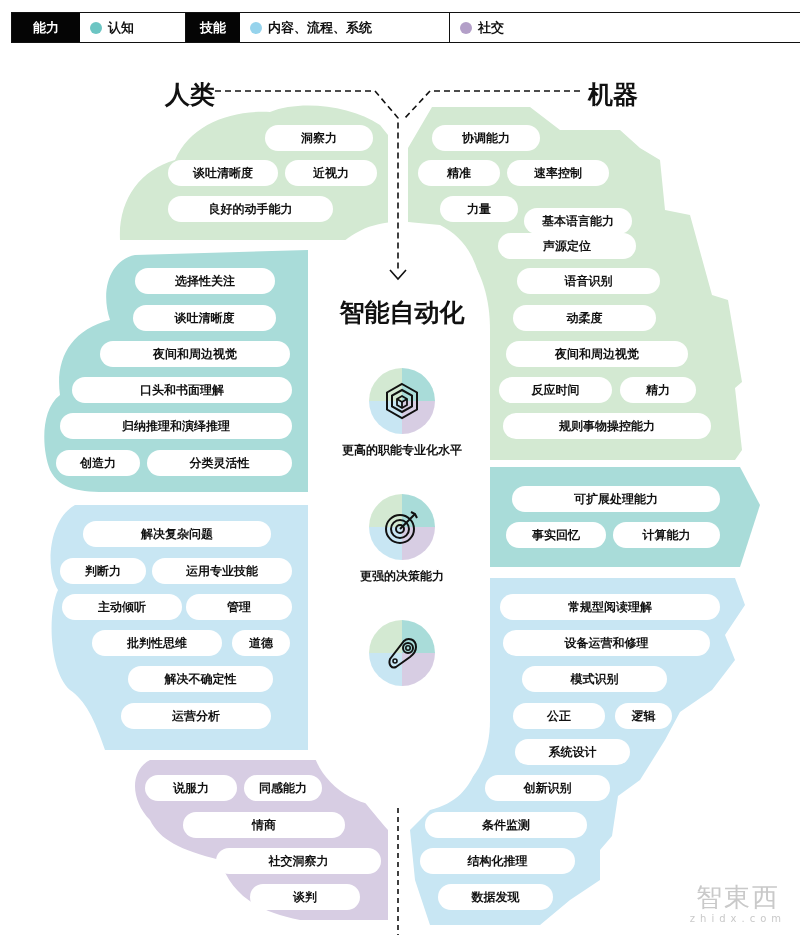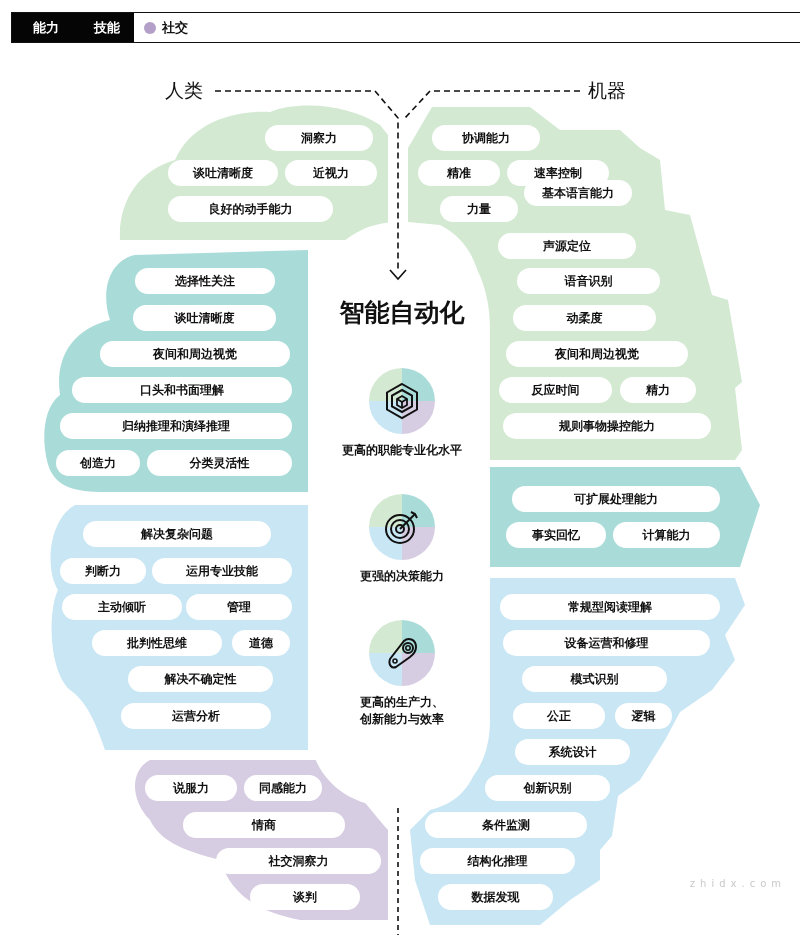--- a/index.html
+++ b/index.html
@@ -9,38 +9,46 @@
             border:1.5px solid #111; display:flex; box-sizing:border-box; }
   .legend .cell { display:flex; align-items:center; height:100%; box-sizing:border-box;
                   font-size:13px; font-weight:bold; }
   .legend .head { background:#050505; color:#fff; justify-content:center; }
   .legend .item { border-right:1.5px solid #111; padding-left:10px; gap:6px; }
   .legend .dot { width:12px; height:12px; border-radius:50%; display:inline-block; }
   .svg-bg { position:absolute; left:0; top:0; }
   .pill { position:absolute; background:#fff; border-radius:16px; height:26px;
           display:flex; align-items:center; justify-content:center;
           font-size:12px; font-weight:bold; white-space:nowrap; color:#111; }
-  .side-title { position:absolute; font-size:19px; font-weight:normal; }
+  .side-title { position:absolute; font-size:25px; font-weight:bold; }
   .center-title { position:absolute; left:318px; top:296px; width:168px; text-align:center;
                   font-size:25px; font-weight:bold; }
   .benefit { position:absolute; left:318px; width:168px; text-align:center; }
   .benefit .circle { width:66px; height:66px; border-radius:50%; margin:0 auto;
       background: conic-gradient(#a9dcd9 0deg 90deg, #d7cde3 90deg 180deg, #c8e6f3 180deg 270deg, #d3e9d2 270deg 360deg);
       display:flex; align-items:center; justify-content:center; }
   .benefit .label { font-size:12px; font-weight:bold; margin-top:8px; line-height:17px; }
   .watermark { position:absolute; right:14px; top:880px; text-align:center; color:#c9c9c9; }
   .watermark .wm-main { font-size:26px; letter-spacing:2px; }
   .watermark .wm-sub { font-size:10px; letter-spacing:5px; margin-top:-2px; }
 </style>
 </head>
 <body>
 
 <div class="legend">
   <div class="cell head" style="width:68px">能力</div>
+  <div class="cell item" style="width:106px">
+    <span class="dot" style="background:#6cc5c3"></span>
+    <span>认知</span>
+  </div>
   <div class="cell head" style="width:54px">技能</div>
+  <div class="cell item" style="width:210px">
+    <span class="dot" style="background:#96d3ec"></span>
+    <span>内容、流程、系统</span>
+  </div>
   <div class="cell item" style="flex:1;border-right:none">
     <span class="dot" style="background:#b39fc8"></span>
     <span>社交</span>
   </div>
 </div>
 
 <svg class="svg-bg" width="800" height="939">
 
   <path d="M120,240 C118,200 140,170 175,160 C190,125 230,110 270,112 C300,100 350,105 380,125 L388,135 L388,240 Z" fill="#d3e9d2"></path>
 
@@ -93,21 +101,21 @@
 <div class="pill" style="left:145px;top:775px;width:92px">说服力</div>
 <div class="pill" style="left:244px;top:775px;width:78px">同感能力</div>
 <div class="pill" style="left:183px;top:812px;width:162px">情商</div>
 <div class="pill" style="left:216px;top:848px;width:165px">社交洞察力</div>
 <div class="pill" style="left:250px;top:884px;width:110px">谈判</div>
 
 <div class="pill" style="left:432px;top:125px;width:108px">协调能力</div>
 <div class="pill" style="left:418px;top:160px;width:82px">精准</div>
 <div class="pill" style="left:507px;top:160px;width:102px">速率控制</div>
 <div class="pill" style="left:440px;top:196px;width:78px">力量</div>
-<div class="pill" style="left:524px;top:180px;width:108px">基本语言能力</div>
+<div class="pill" style="left:524px;top:208px;width:108px">基本语言能力</div>
 <div class="pill" style="left:498px;top:233px;width:138px">声源定位</div>
 <div class="pill" style="left:517px;top:268px;width:143px">语音识别</div>
 <div class="pill" style="left:513px;top:305px;width:143px">动柔度</div>
 <div class="pill" style="left:506px;top:341px;width:182px">夜间和周边视觉</div>
 <div class="pill" style="left:499px;top:377px;width:113px">反应时间</div>
 <div class="pill" style="left:620px;top:377px;width:76px">精力</div>
 <div class="pill" style="left:503px;top:413px;width:208px">规则事物操控能力</div>
 
 <div class="pill" style="left:512px;top:486px;width:208px">可扩展处理能力</div>
 <div class="pill" style="left:506px;top:522px;width:100px">事实回忆</div>
@@ -154,21 +162,18 @@
 
 <div class="benefit" style="top:620px">
   <div class="circle">
     <svg width="40" height="40" viewBox="0 0 40 40">
       <path d="M8,26 L22,8 C26,4 34,6 34,14 C34,18 32,21 28,24 L14,34 C10,36 6,32 8,26 Z" fill="none" stroke="#111" stroke-width="2"></path>
       <circle cx="26" cy="15" r="5" fill="none" stroke="#111" stroke-width="2"></circle>
       <circle cx="26" cy="15" r="2.2" fill="none" stroke="#111" stroke-width="1.6"></circle>
       <circle cx="13" cy="28" r="2" fill="none" stroke="#111" stroke-width="1.6"></circle>
     </svg>
   </div>
-  <div class="label">
-    <div>更高的生产力、</div>
-    <div>创新能力与效率</div>
-  </div>
 </div>
 
 <div class="watermark">
+  <div class="wm-main">智東西</div>
   <div class="wm-sub">zhidx.com</div>
 </div>
 
 </body></html>

